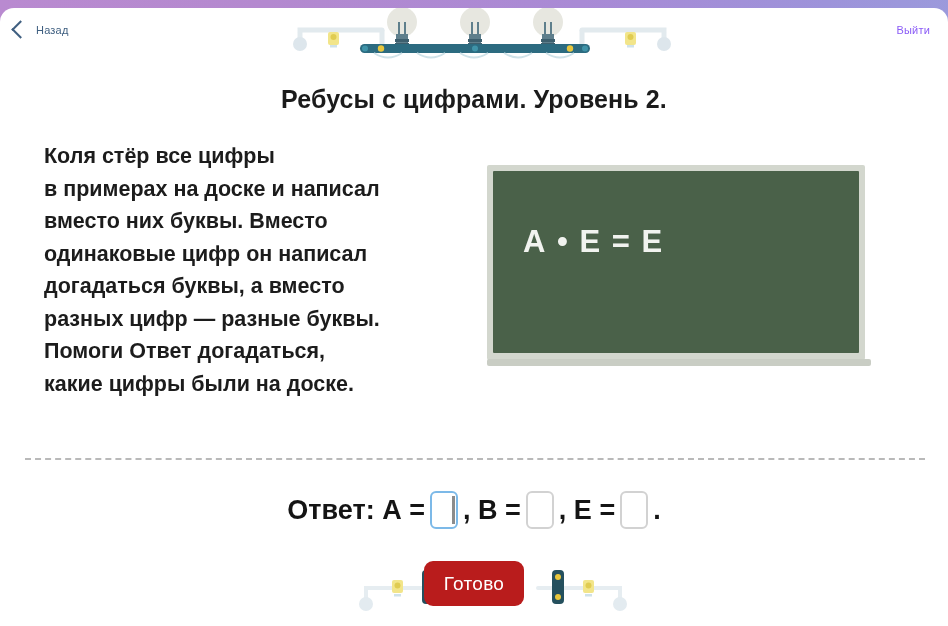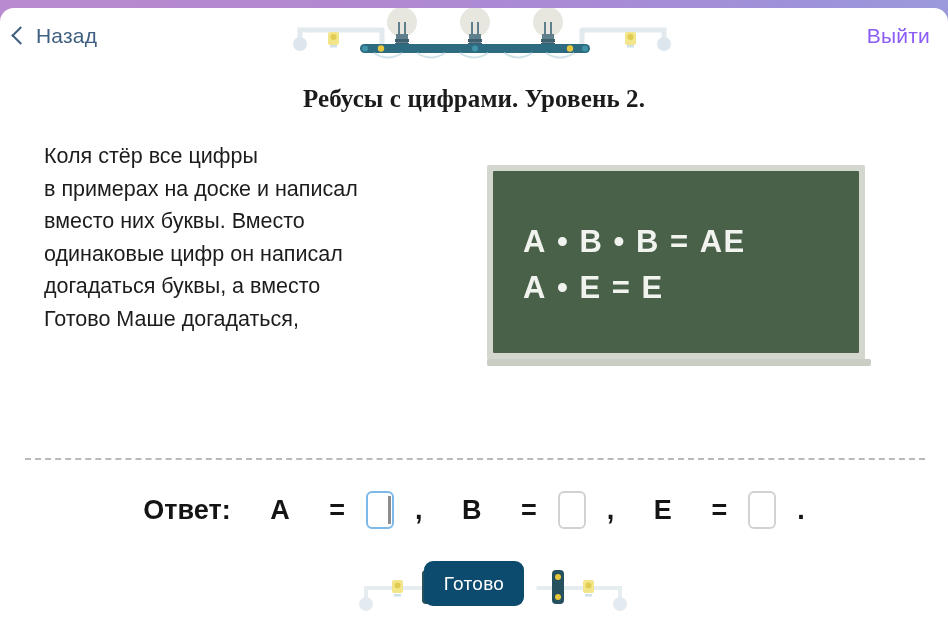--- a/index.html
+++ b/index.html
@@ -29,21 +29,21 @@
 
   
   #top-bar {
     position: absolute;
     left: 0; top: 0;
     width: 948px;
     height: 56px;
   }
   .nav-link {
     position: absolute;
-    font-size: 21px;
+    font-size: 11px;
     color: #4e6f94;
     letter-spacing: .2px;
     cursor: pointer;
     user-select: none;
     white-space: nowrap;
   }
   #back-button {
     left: 14px;
     top: 16px;
     display: flex;
@@ -78,32 +78,32 @@
   
   #page-title {
     position: absolute;
     left: 0; top: 77px;
     width: 948px;
     text-align: center;
     font-size: 25px;
     font-weight: bold;
     color: #1b1b1b;
     letter-spacing: .1px;
-    font-family: Liberation Serif, serif;
   }
 
   
   #problem-text {
     position: absolute;
     left: 44px;
     top: 132px;
     width: 430px;
     font-size: 21.5px;
     line-height: 32.5px;
     color: #1c1c1c;
+    font-weight: bold;
   }
   #problem-text div { white-space: nowrap; }
 
   
   #blackboard-area {
     position: absolute;
     left: 487px;
     top: 157px;
     width: 400px;
     height: 265px;
@@ -158,21 +158,21 @@
 
   
   #answer-row {
     position: absolute;
     left: 0;
     top: 483px;
     width: 948px;
     display: flex;
     align-items: center;
     justify-content: center;
-    gap: 16px;
+    gap: 0px;
     font-size: 27px;
     font-weight: bold;
     color: #141414;
   }
   #answer-row .seg { white-space: pre; }
   .answer-box {
     display: inline-block;
     width: 28px;
     height: 38px;
     box-sizing: border-box;
@@ -203,21 +203,21 @@
     top: 548px;
     width: 948px;
     height: 66px;
   }
   #submit-button {
     position: absolute;
     left: 424px;
     top: 5px;
     width: 100px;
     height: 45px;
-    background: #0c4a6e;
+    background: #b91c1c;
     border: none;
     border-radius: 9px;
     color: #ffffff;
     font-size: 19px;
     font-family: "Liberation Sans", "DejaVu Sans", sans-serif;
     cursor: default;
     letter-spacing: .3px;
   }
   #submit-deco-left, #submit-deco-right {
     position: absolute;
@@ -302,31 +302,32 @@
   </div>
 
   <div id="page-title">Ребусы с цифрами. Уровень 2.</div>
 
   <div id="problem-text">
     <div>Коля стёр все цифры</div>
     <div>в примерах на доске и написал</div>
     <div>вместо них буквы. Вместо</div>
     <div>одинаковые цифр он написал</div>
     <div>догадаться буквы, а вместо</div>
-    <div>Готово Маше догадаться,</div>
+    <div>разных цифр — разные буквы.</div>
+    <div>Помоги Ответ догадаться,</div>
+    <div>какие цифры были на доске.</div>
   </div>
 
   <div id="blackboard-area">
     <div id="blackboard-frame">
       <div id="blackboard-surface"></div>
     </div>
     <div id="blackboard-ledge"></div>
 
     <div id="equations">
-      <div>А • В • В = АЕ</div>
       <div>А • Е = Е</div>
     </div>
 
   </div>
 
   <div id="divider"></div>
 
   <div id="answer-row">
     <span class="seg">Ответ:</span>
     <span class="seg">&nbsp;</span>

